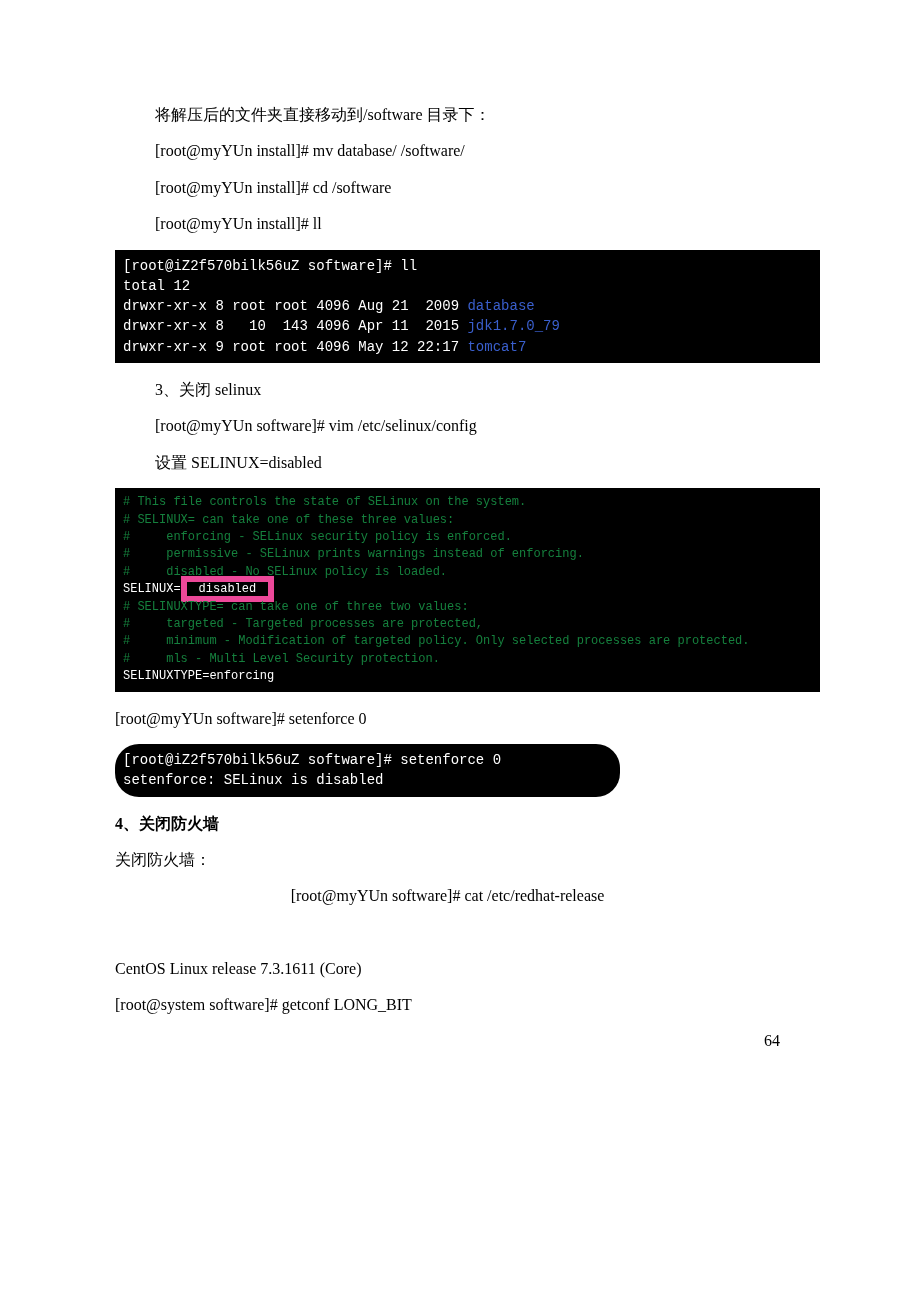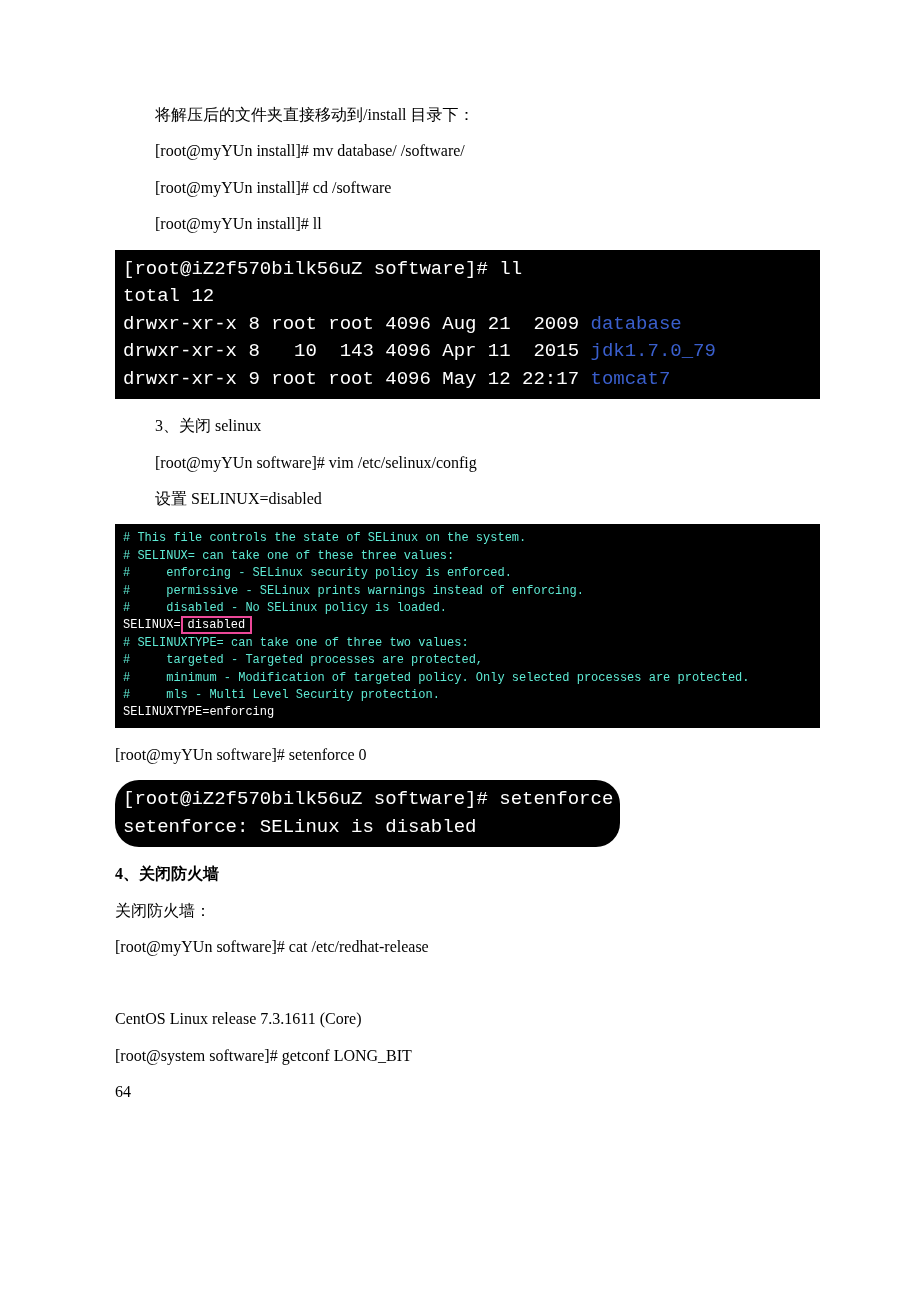--- a/index.html
+++ b/index.html
@@ -13,39 +13,39 @@
       width: 920px;
       box-sizing: border-box;
     }
     p {
       margin: 0 0 6px 0;
     }
     .terminal {
       background: #000;
       color: #fff;
       font-family: "Consolas", "Courier New", monospace;
-      font-size: 19px;
+      font-size: 14px;
       padding: 6px 8px;
       margin: 10px -40px 12px -40px;
       line-height: 1.45;
       white-space: pre;
     }
     .terminal.wide {
       margin-left: -40px;
       margin-right: -40px;
     }
     .t-white { color: #ffffff; }
-    .t-cyan { color: #5eead4; }
+    .t-cyan { color: #15803d; }
     .t-blue { color: #3a5fcd; }
-    .t-red-box { border: 2px solid #ec4899; padding: 0 5px; }
+    .t-red-box { border: 6px solid #ec4899; padding: 0 12px; }
   </style>
 </head>
 <body>
 
-<p>将解压后的文件夹直接移动到/install 目录下：</p>
+<p>将解压后的文件夹直接移动到/software 目录下：</p>
 <p>[root@myYUn install]# mv database/ /software/</p>
 <p>[root@myYUn install]# cd /software</p>
 <p>[root@myYUn install]# ll</p>
 
 <div class="terminal"><span class="t-white">[root@iZ2f570bilk56uZ software]# ll</span>
 <span class="t-white">total 12</span>
 <span class="t-white">drwxr-xr-x 8 root root 4096 Aug 21  2009 </span><span class="t-blue">database</span>
 <span class="t-white">drwxr-xr-x 8   10  143 4096 Apr 11  2015 </span><span class="t-blue">jdk1.7.0_79</span>
 <span class="t-white">drwxr-xr-x 9 root root 4096 May 12 22:17 </span><span class="t-blue">tomcat7</span></div>
 
@@ -65,16 +65,16 @@
 <span class="t-cyan">#     mls - Multi Level Security protection.</span>
 <span class="t-white">SELINUXTYPE=enforcing</span></div>
 
 <p style="margin-left:-40px;">[root@myYUn software]# setenforce 0</p>
 
 <div class="terminal" style="margin-right:160px;border-radius:24px;"><span class="t-white">[root@iZ2f570bilk56uZ software]# setenforce 0</span>
 <span class="t-white">setenforce: SELinux is disabled</span></div>
 
 <p style="margin-left:-40px;font-weight:bold;">4、关闭防火墙</p>
 <p style="margin-left:-40px;">关闭防火墙：</p>
-<p style="margin-left:-40px;">[root@myYUn software]# cat /etc/redhat-release</p>
+<p style="margin-left:-40px;text-align:center;">[root@myYUn software]# cat /etc/redhat-release</p>
 <p style="margin-left:-40px;margin-top:42px;">CentOS Linux release 7.3.1611 (Core)</p>
 <p style="margin-left:-40px;">[root@system software]# getconf LONG_BIT</p>
-<p style="margin-left:-40px;">64</p>
+<p style="margin-left:-40px;text-align:right;">64</p>
 
 </body></html>

